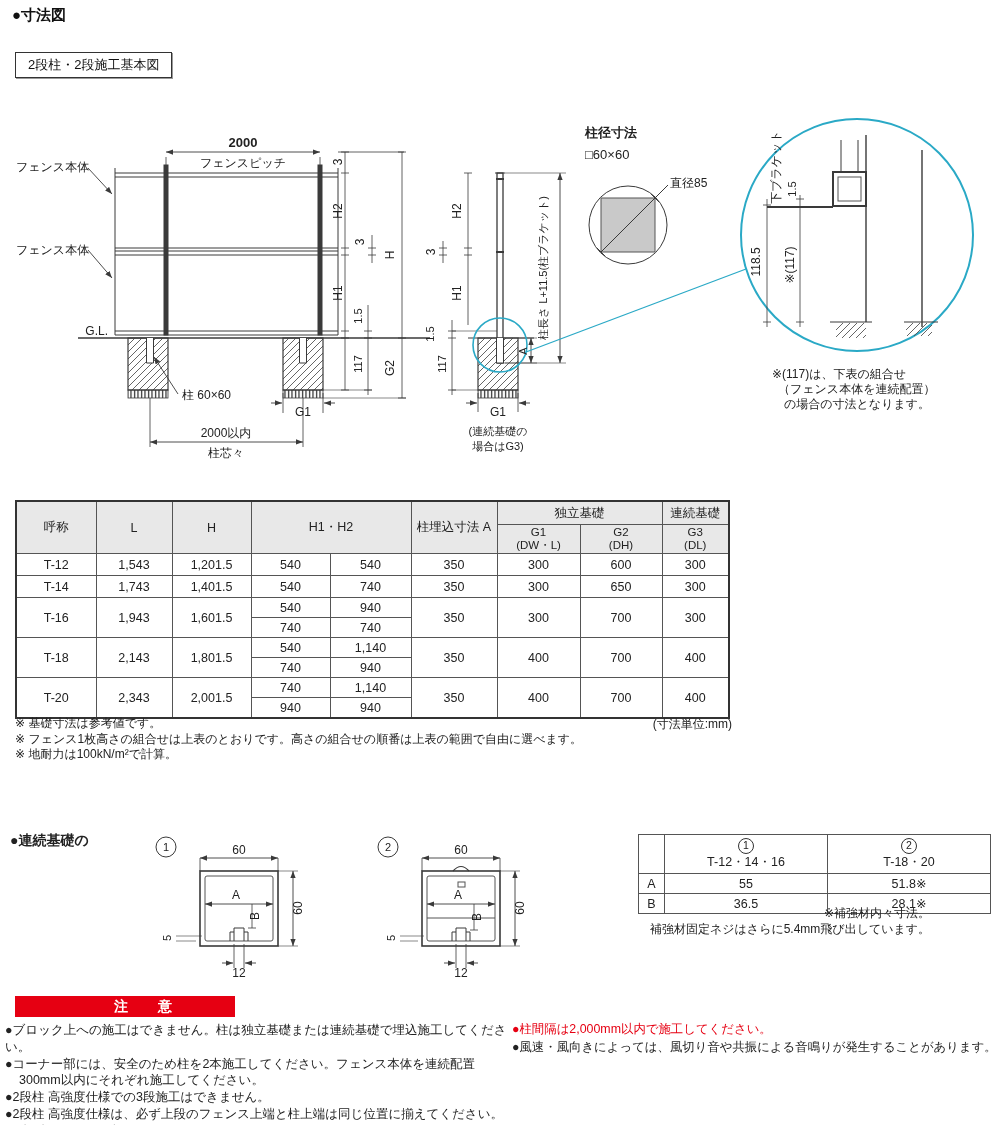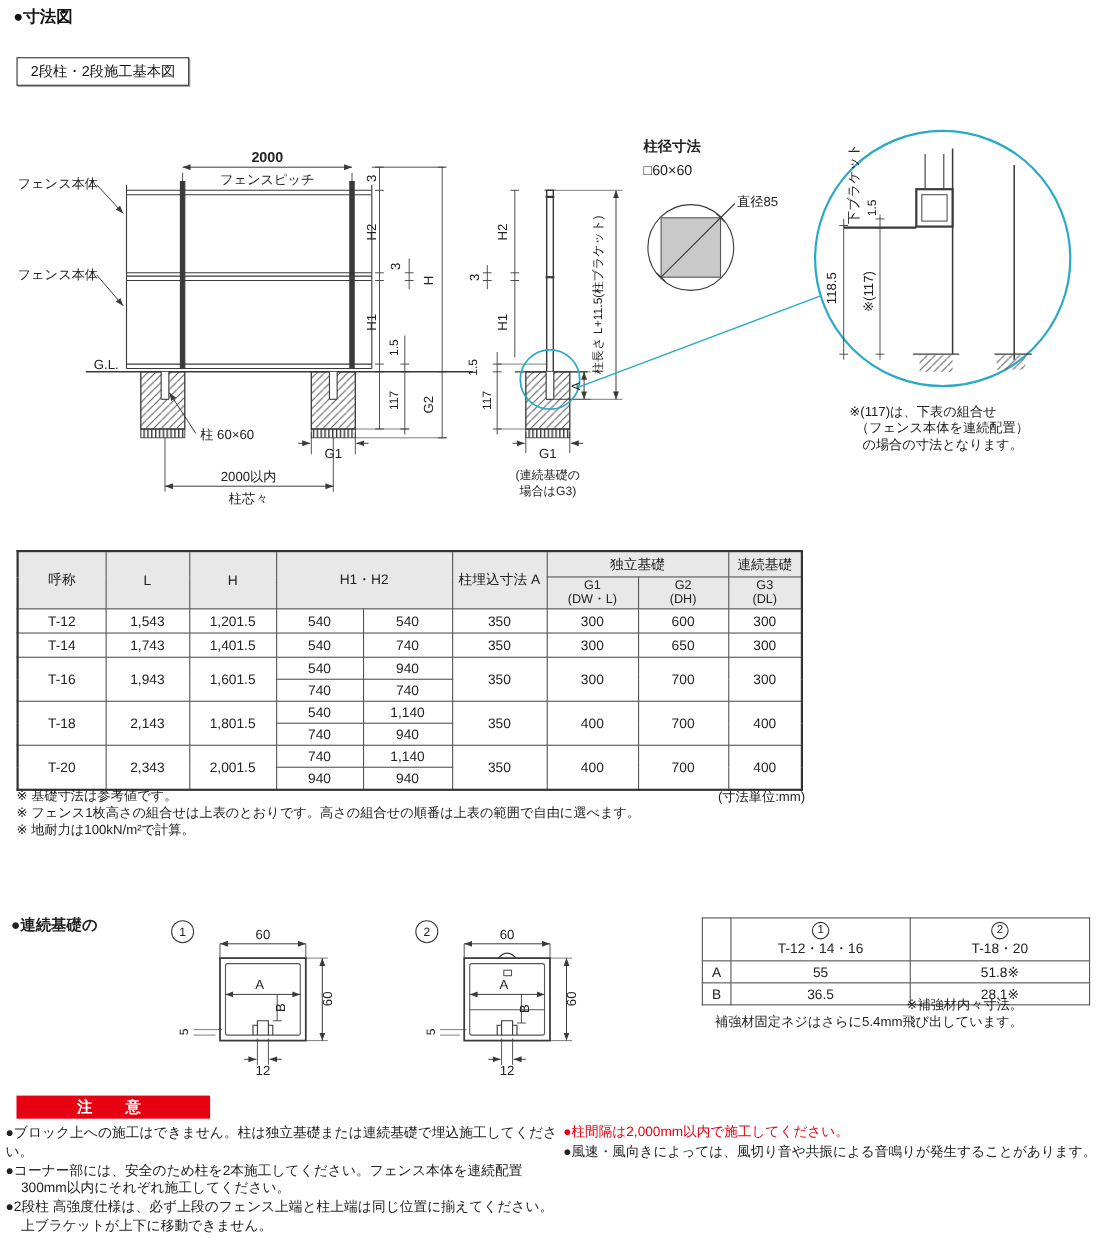--- a/index.html
+++ b/index.html
@@ -28,21 +28,21 @@
   .sec-title{left:10px;top:832px;font-size:14px;font-weight:bold;}
   
   .spec-table{left:638px;top:834px;border-collapse:collapse;table-layout:fixed;font-size:12.5px;border:1.5px solid #333;}
   .spec-table th,.spec-table td{border:1px solid #555;text-align:center;vertical-align:middle;background:#fff;font-weight:normal;}
   .spec-table thead th{height:36px;}
   .spec-table tbody td{height:17px;}
   .circ{display:inline-block;width:14px;height:14px;line-height:13px;border:1px solid #333;border-radius:50%;font-size:10.5px;text-align:center;}
   .spec-notes{left:638px;top:906px;font-size:12px;line-height:15.5px;text-align:right;}
   .spec-notes .ind{padding-left:12px;}
   
-  .caution-bar{left:15px;top:996px;width:176px;height:21px;line-height:21px;text-align:center;color:#fff;font-size:14px;font-weight:bold;letter-spacing:8px;}
+  .caution-bar{left:15px;top:996px;width:176px;height:21px;line-height:21px;text-align:center;color:#fff;font-size:14px;font-weight:bold;letter-spacing:8px;padding-left:44px;}
   .caution-left{left:5px;top:1022px;width:502px;font-size:12.5px;line-height:16.8px;}
   .caution-left .ind{padding-left:14px;}
   .caution-right{left:512px;top:1021px;width:486px;font-size:12.4px;line-height:17.5px;}
   .red-text{color:#e60012;}
 </style>
 </head>
 <body>
 
 <div class="page">
 
@@ -469,20 +469,21 @@
   <div class="abs spec-notes">
     <div>※補強材内々寸法。</div>
     <div class="ind">補強材固定ネジはさらに5.4mm飛び出しています。</div>
   </div>
 
   <div class="abs caution-bar" style="background:#e60012;">注　意</div>
   <div class="abs caution-left">
     <div>●ブロック上への施工はできません。柱は独立基礎または連続基礎で埋込施工してください。</div>
     <div>●コーナー部には、安全のため柱を2本施工してください。フェンス本体を連続配置</div>
     <div class="ind">300mm以内にそれぞれ施工してください。</div>
+    <div>●2段柱 高強度仕様での3段施工はできません。</div>
     <div>●2段柱 高強度仕様は、必ず上段のフェンス上端と柱上端は同じ位置に揃えてください。</div>
     <div class="ind">上ブラケットが上下に移動できません。</div>
   </div>
   <div class="abs caution-right">
     <div class="red-text">●柱間隔は2,000mm以内で施工してください。</div>
     <div>●風速・風向きによっては、風切り音や共振による音鳴りが発生することがあります。</div>
   </div>
 
 </div>
 

